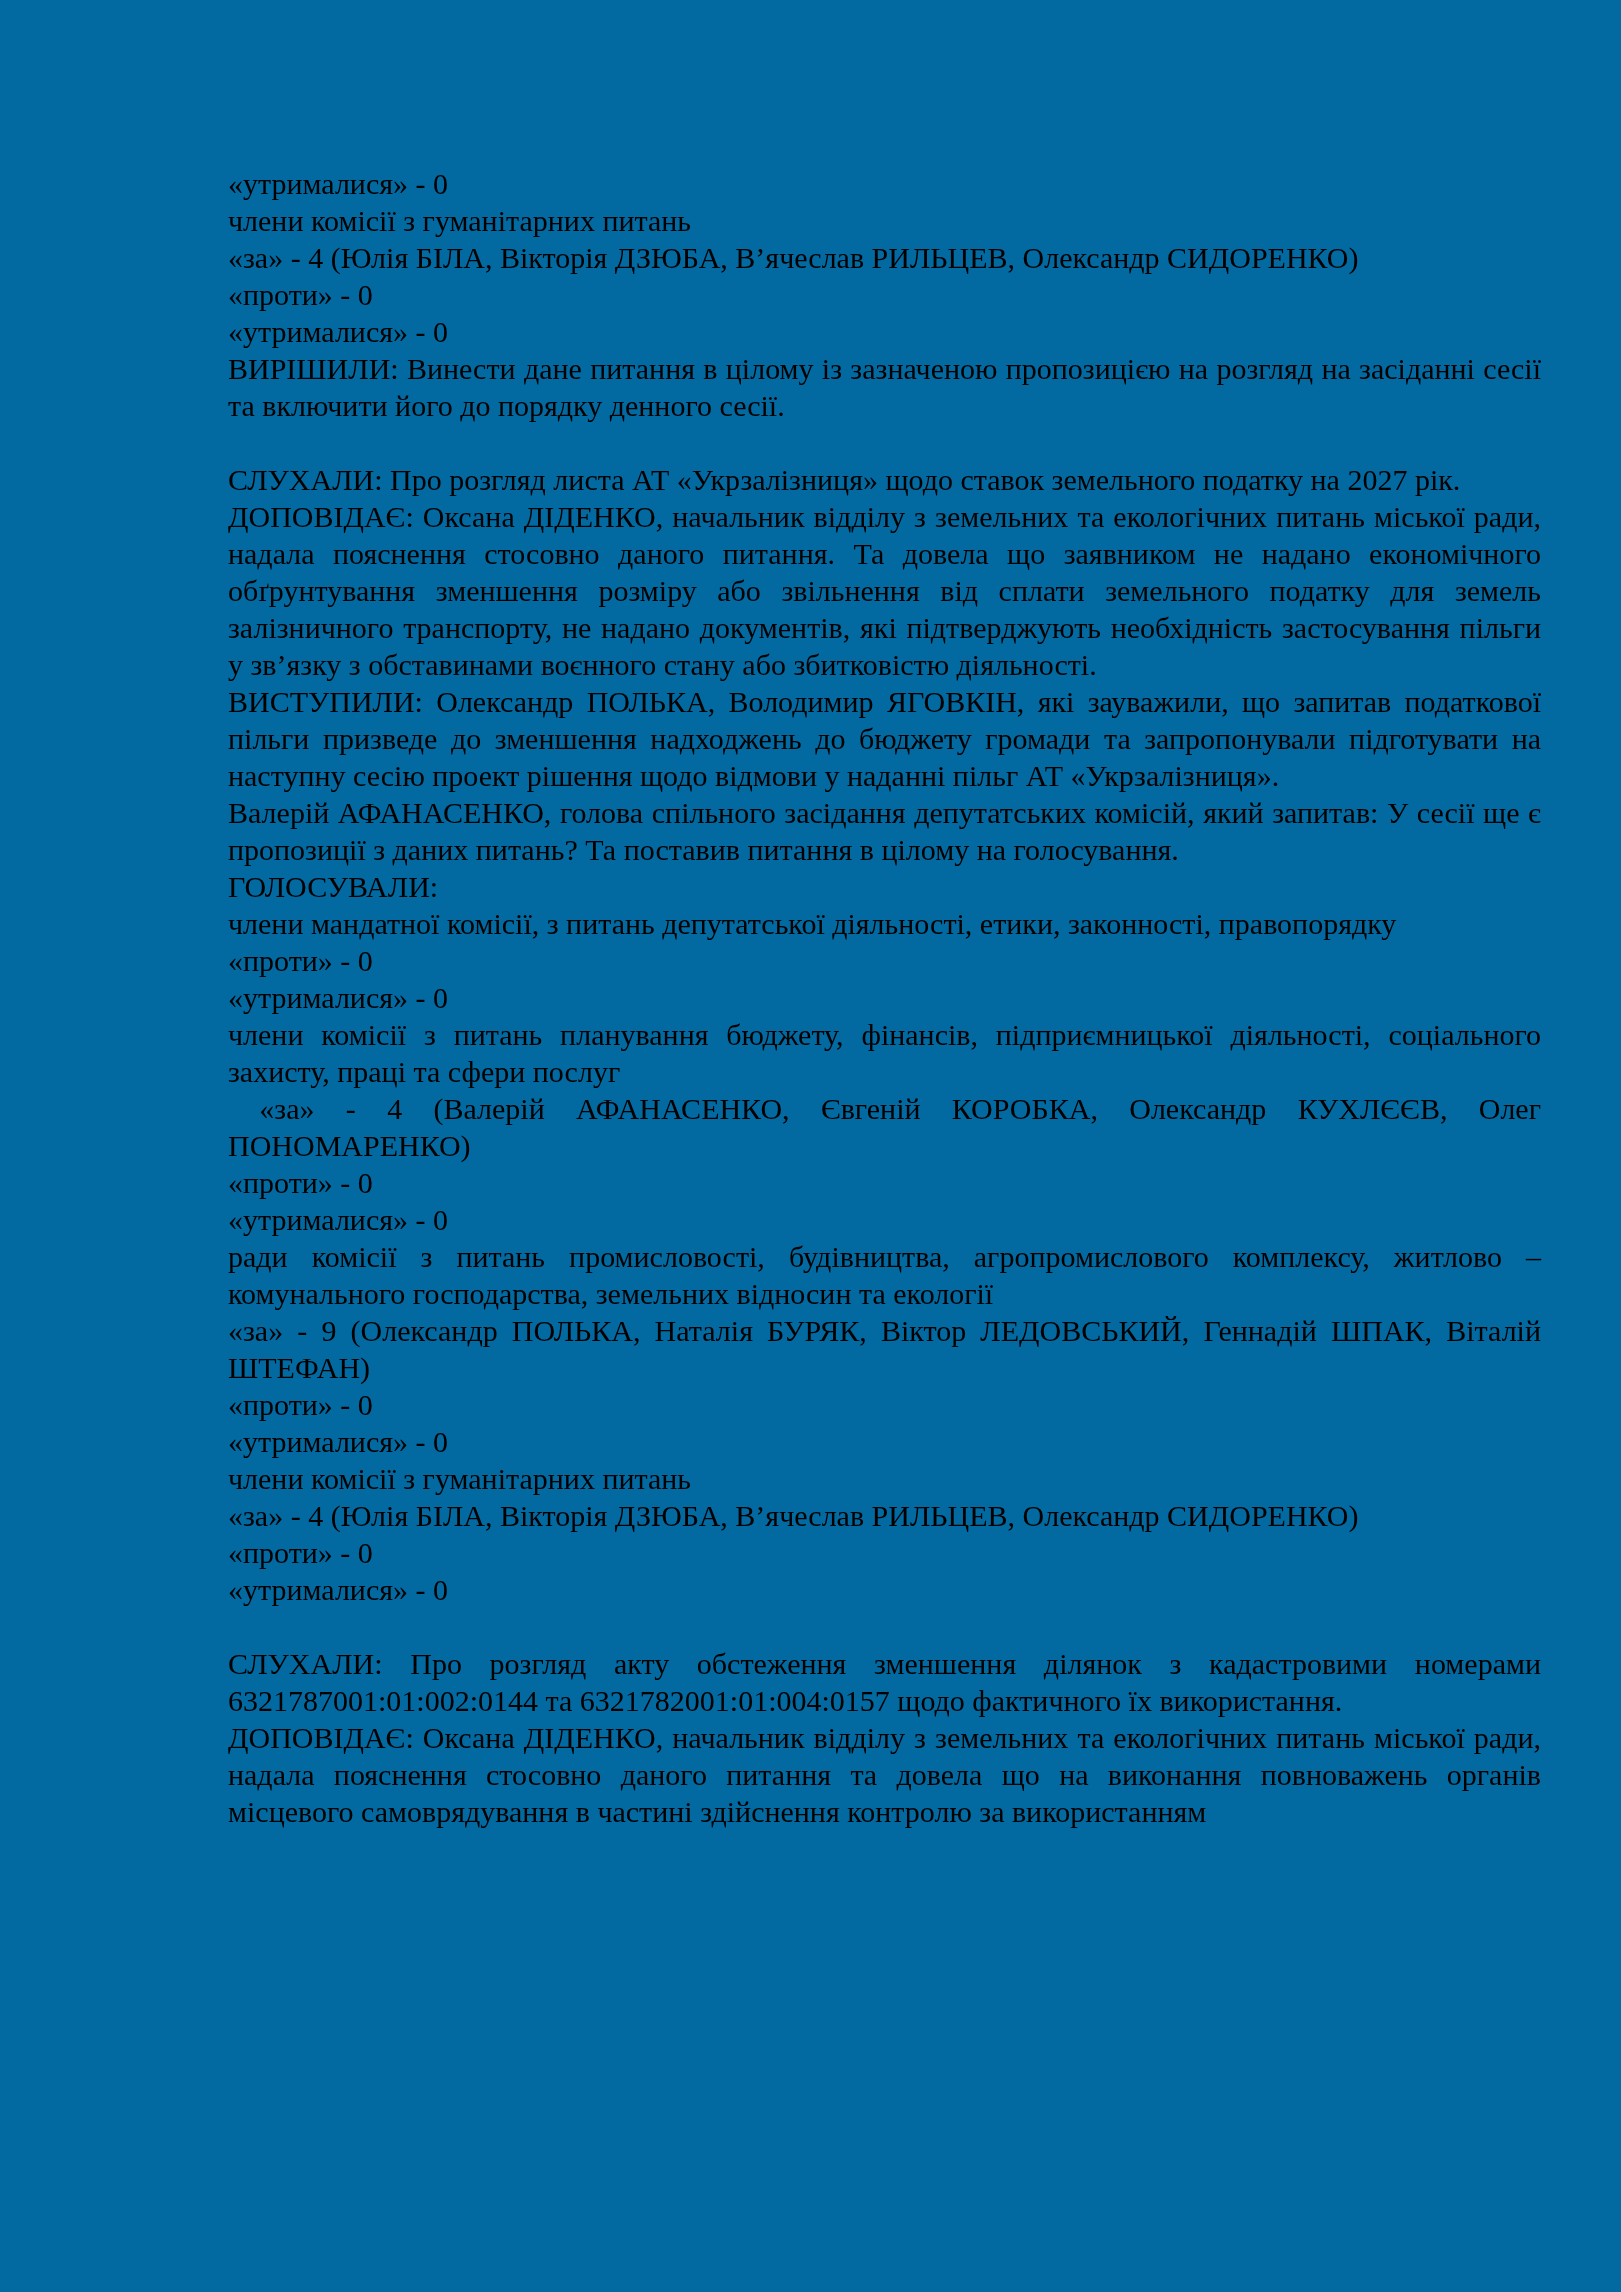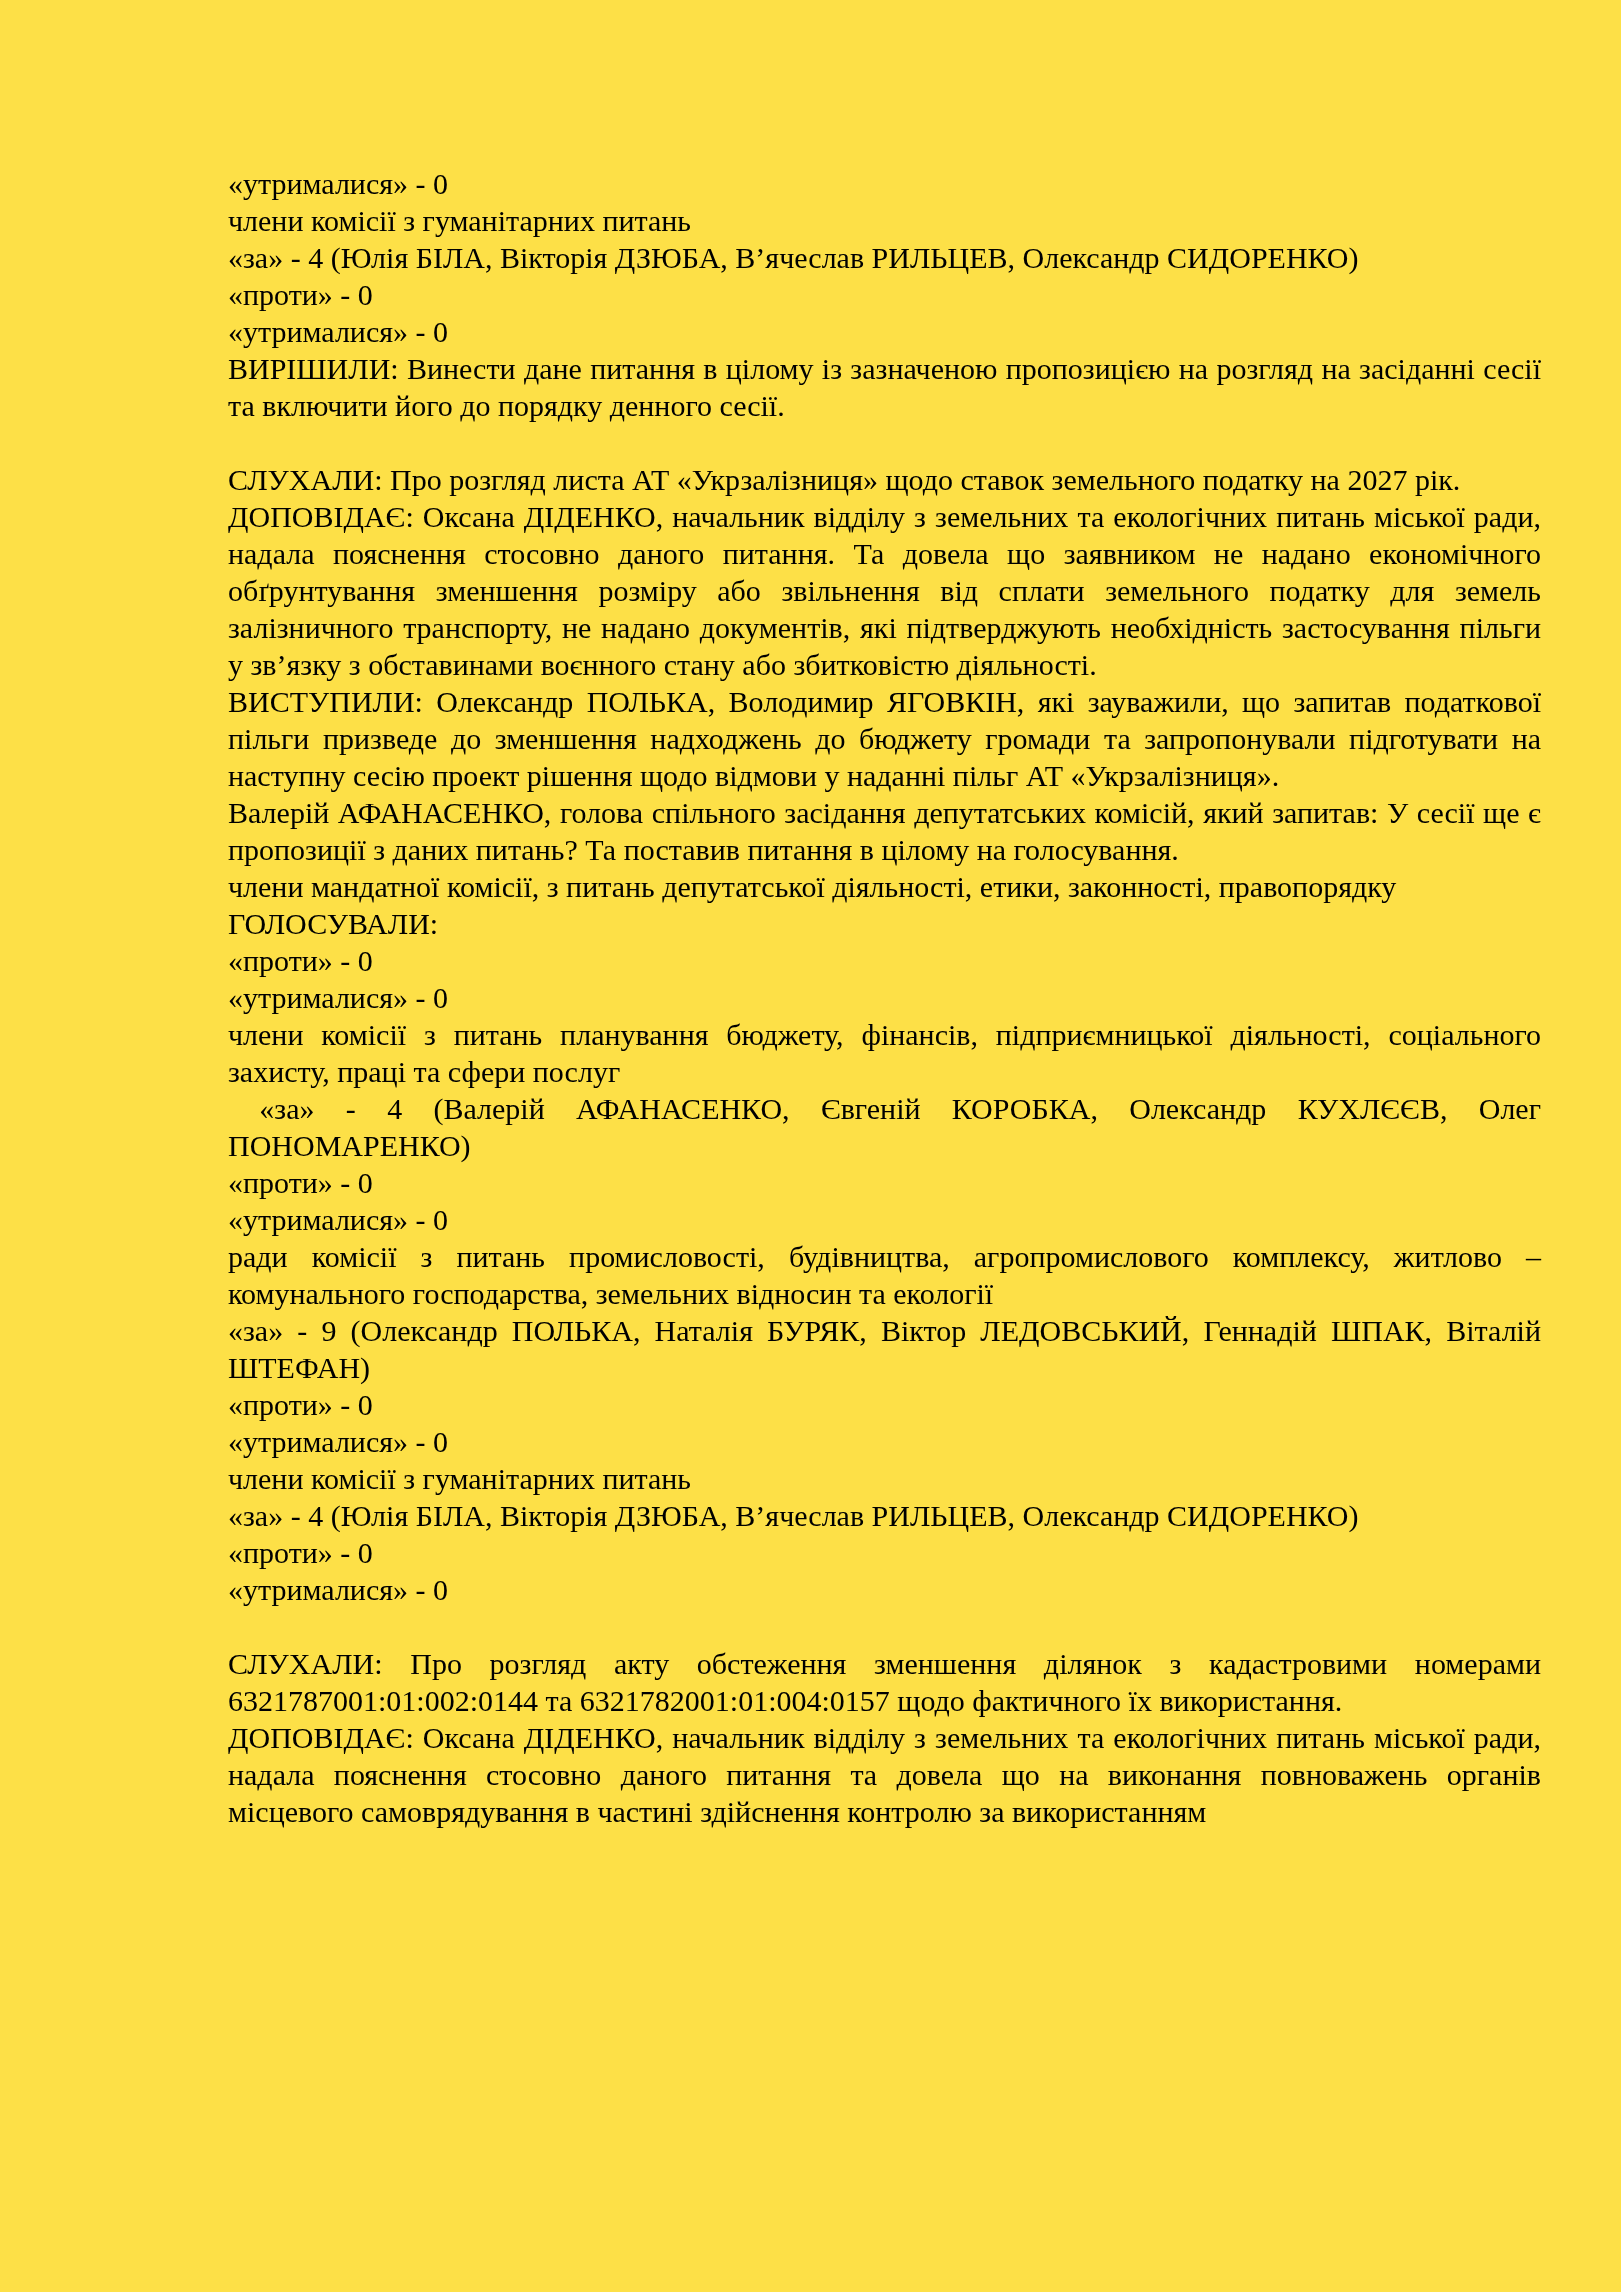--- a/index.html
+++ b/index.html
@@ -4,21 +4,21 @@
 <style>
   html, body {
     margin: 0;
     padding: 0;
     background: #ffffff;
   }
   .page {
     position: relative;
     width: 1621px;
     height: 2293px;
-    background: #fde047;
+    background: #0369a1;
     overflow: hidden;
     font-family: "Liberation Serif", "DejaVu Serif", serif;
     color: #000000;
   }
   .text-column {
     position: absolute;
     left: 228px;
     top: 165px;
     width: 1313px;
     font-size: 30px;
@@ -41,22 +41,22 @@
       <p class="para">«утрималися» - 0</p>
       <p class="para">члени комісії з гуманітарних питань</p>
       <p class="para">«за» - 4 (Юлія БІЛА, Вікторія ДЗЮБА, В’ячеслав РИЛЬЦЕВ, Олександр СИДОРЕНКО)</p>
       <p class="para">«проти» - 0</p>
       <p class="para">«утрималися» - 0</p>
       <p class="para">ВИРІШИЛИ: Винести дане питання в цілому із зазначеною пропозицією на розгляд на засіданні сесії та включити його до порядку денного сесії.</p>
       <p class="para gap-before">СЛУХАЛИ: Про розгляд листа АТ «Укрзалізниця» щодо ставок земельного податку на 2027 рік.</p>
       <p class="para">ДОПОВІДАЄ: Оксана ДІДЕНКО, начальник відділу з земельних та екологічних питань міської ради, надала пояснення стосовно даного питання. Та довела що заявником не надано економічного обґрунтування зменшення розміру або звільнення від сплати земельного податку для земель залізничного транспорту, не надано документів, які підтверджують необхідність застосування пільги у зв’язку з обставинами воєнного стану або збитковістю діяльності.</p>
       <p class="para">ВИСТУПИЛИ: Олександр ПОЛЬКА, Володимир ЯГОВКІН, які зауважили, що запитав податкової пільги призведе до зменшення надходжень до бюджету громади та запропонували підготувати на наступну сесію проект рішення щодо відмови у наданні пільг АТ «Укрзалізниця».</p>
       <p class="para">Валерій АФАНАСЕНКО, голова спільного засідання депутатських комісій, який запитав: У сесії ще є пропозиції з даних питань? Та поставив питання в цілому на голосування.</p>
+      <p class="para">ГОЛОСУВАЛИ:</p>
       <p class="para">члени мандатної комісії, з питань депутатської діяльності, етики, законності, правопорядку</p>
-      <p class="para">ГОЛОСУВАЛИ:</p>
       <p class="para">«проти» - 0</p>
       <p class="para">«утрималися» - 0</p>
       <p class="para">члени комісії з питань планування бюджету, фінансів, підприємницької діяльності, соціального захисту, праці та сфери послуг</p>
       <p class="para">&nbsp;«за» - 4 (Валерій АФАНАСЕНКО, Євгеній КОРОБКА, Олександр КУХЛЄЄВ, Олег ПОНОМАРЕНКО)</p>
       <p class="para">«проти» - 0</p>
       <p class="para">«утрималися» - 0</p>
       <p class="para">ради комісії з питань промисловості, будівництва, агропромислового комплексу, житлово – комунального господарства, земельних відносин та екології</p>
       <p class="para">«за» - 9 (Олександр ПОЛЬКА, Наталія БУРЯК, Віктор ЛЕДОВСЬКИЙ, Геннадій ШПАК, Віталій ШТЕФАН)</p>
       <p class="para">«проти» - 0</p>
       <p class="para">«утрималися» - 0</p>

